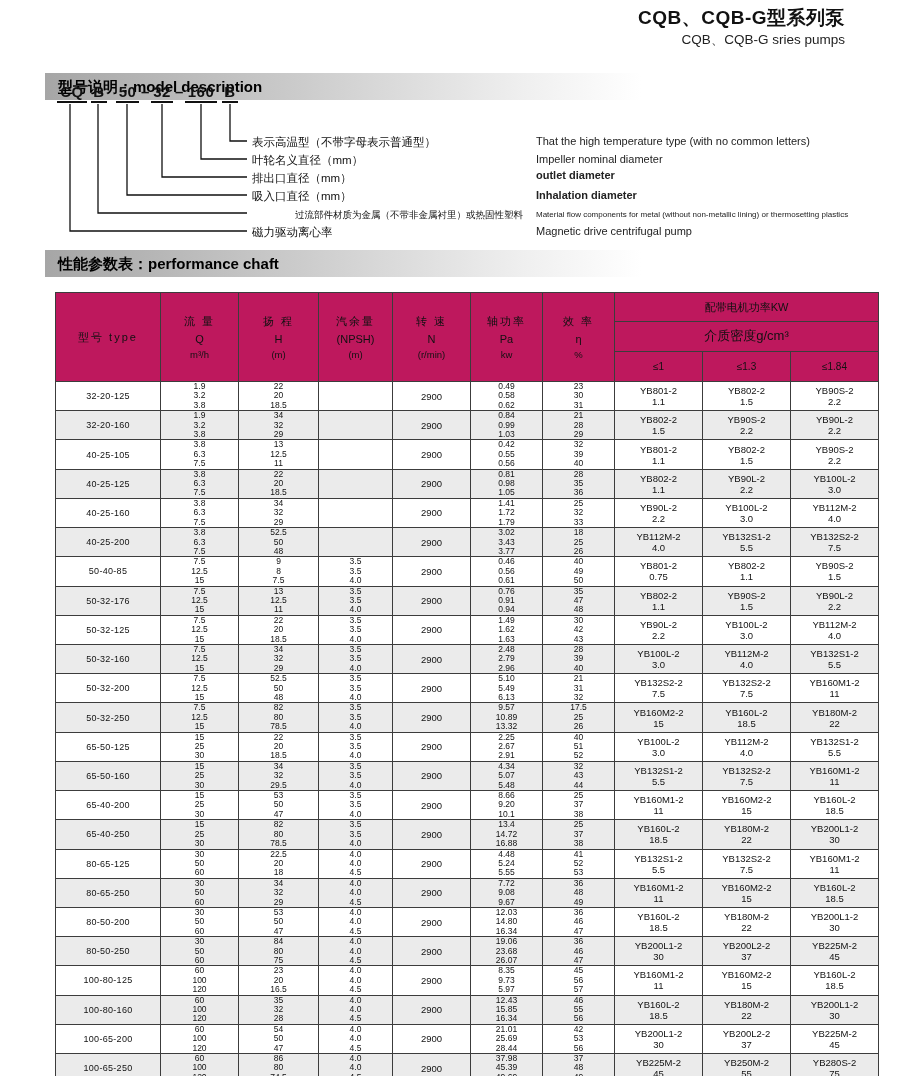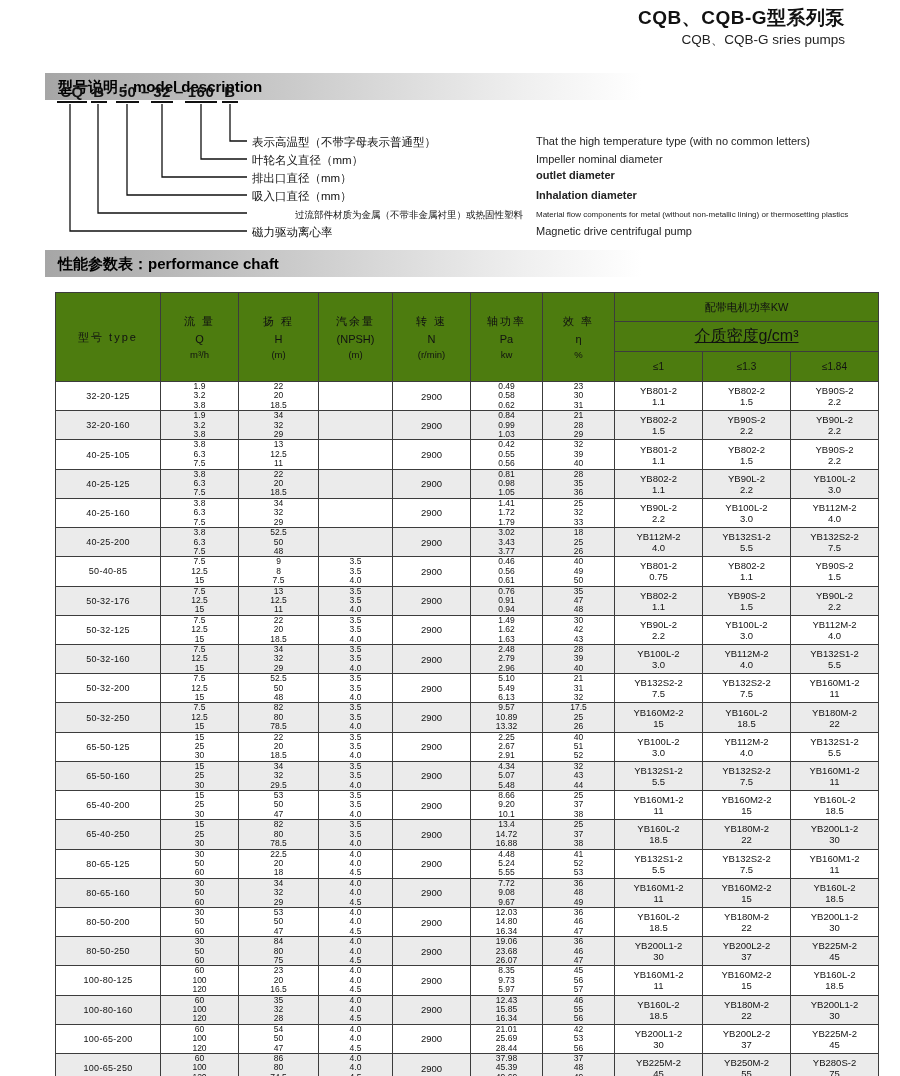--- a/index.html
+++ b/index.html
@@ -32,26 +32,26 @@
   .diag-label-en.small{font-size:8px;padding-top:3px;}
   
   #perf-table{
     position:absolute;left:55px;top:292px;width:823px;
     border-collapse:collapse;table-layout:fixed;
   }
   #perf-table th,#perf-table td{
     border:1px solid #3c3c3c;padding:0;margin:0;text-align:center;vertical-align:middle;
     font-weight:normal;overflow:hidden;
   }
-  #perf-table thead th{background:#4d7c0f;margin-left:16px;}
+  #perf-table thead th{background:#be185d;margin-left:16px;}
   #perf-table .hzh{font-size:11px;letter-spacing:2px;}
   #perf-table .hsym{font-size:11px;margin-top:4px;}
   #perf-table .hunit{font-size:9.5px;margin-top:4px;}
   #perf-table .htitle{font-size:11px;height:28px;line-height:28px;}
-  #perf-table .hsub{font-size:16px;height:28px;line-height:28px;text-decoration:underline;}
+  #perf-table .hsub{font-size:13px;height:28px;line-height:28px;}
   #perf-table .hden{font-size:10px;height:29px;line-height:29px;}
   #perf-table tbody tr{height:29px;}
   #perf-table tbody tr:nth-child(even){background:#ebebeb;}
   td .stack{font-size:8.5px;line-height:9.4px;}
   td.model-cell{font-size:9px;letter-spacing:.3px;}
   td.n-cell{font-size:9.5px;}
   td.motor-cell .mname{font-size:9.5px;line-height:11px;}
   td.motor-cell .mval{font-size:9.5px;line-height:11px;}
 </style>
 </head>
@@ -850,21 +850,21 @@
         <td class="motor-cell">
           <div class="mname">YB132S2-2</div>
           <div class="mval">7.5</div>
         </td>
         <td class="motor-cell">
           <div class="mname">YB160M1-2</div>
           <div class="mval">11</div>
         </td>
       </tr>
       <tr>
-        <td class="model-cell">80-65-160</td>
+        <td class="model-cell">80-65-250</td>
         <td>
           <div class="stack">30</div>
           <div class="stack">50</div>
           <div class="stack">60</div>
         </td>
         <td>
           <div class="stack">34</div>
           <div class="stack">32</div>
           <div class="stack">29</div>
         </td>

